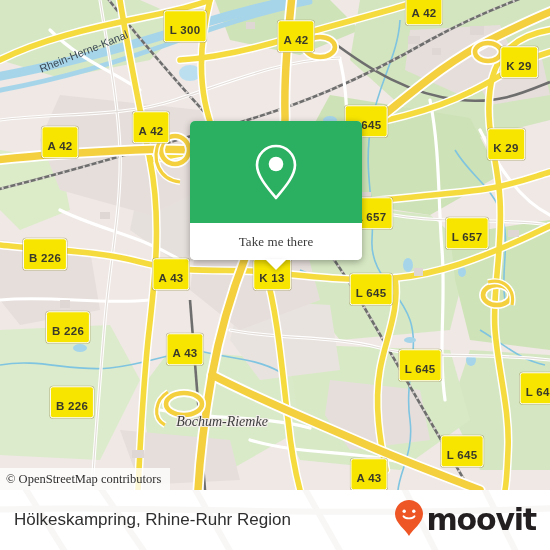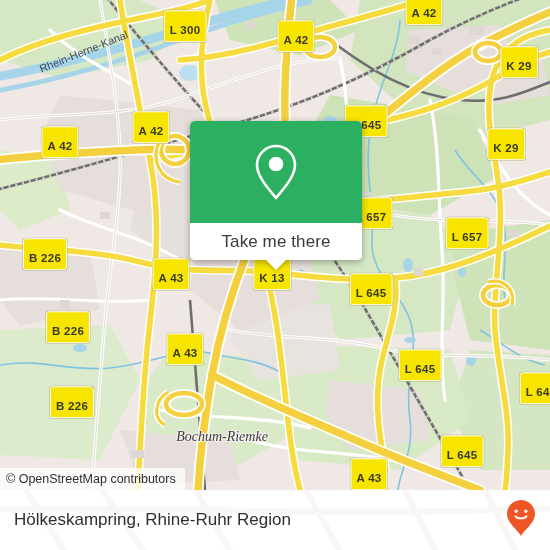--- a/index.html
+++ b/index.html
@@ -49,21 +49,20 @@
     transform: translate(-50%, -50%);
     font-family: "Liberation Serif", serif;
     font-style: italic;
     font-size: 14px;
     color: #3d3d3d;
     white-space: nowrap;
     text-shadow:
        1.2px 0 #f3eeeb, -1.2px 0 #f3eeeb, 0 1.2px #f3eeeb, 0 -1.2px #f3eeeb,
        1px 1px #f3eeeb, -1px -1px #f3eeeb, 1px -1px #f3eeeb, -1px 1px #f3eeeb;
     z-index: 28;
-    margin-top: 15px;
   }
   .water-label {
     position: absolute;
     font-family: "Liberation Sans", sans-serif;
     font-size: 11px;
     color: #3c4a55;
     white-space: nowrap;
     transform-origin: 0 50%;
     z-index: 27;
   }
@@ -93,22 +92,22 @@
     position: absolute;
     left: 0; top: 102px;
     width: 172px; height: 37px;
     background: #ffffff;
     border-radius: 0 0 5px 5px;
     display: flex;
     align-items: center;
     justify-content: center;
   }
   #popup-bottom .lbl {
-    font-family: Liberation Sans, sans-serif;
-    font-size: 17px;
+    font-family: Liberation Serif, serif;
+    font-size: 13px;
     color: #3a3a3a;
     letter-spacing: 0.1px;
   }
   #popup-tail {
     position: absolute;
     left: 50%; top: 138px;
     transform: translateX(-50%);
     width: 0; height: 0;
     border-left: 11px solid transparent;
     border-right: 11px solid transparent;
@@ -118,21 +117,21 @@
 
   
   #attrib {
     position: absolute;
     left: 0; top: 468px;
     height: 22px;
     padding: 0 9px 0 6px;
     display: flex;
     align-items: center;
     background: rgba(255,255,255,0.78);
-    font-family: Liberation Sans, sans-serif;
+    font-family: Liberation Serif, serif;
     font-size: 12.5px;
     color: #2e2e2e;
     z-index: 70;
     white-space: nowrap;
   }
 
   
   #footer {
     position: absolute;
     left: 0; top: 490px;
@@ -430,16 +429,17 @@
 
     <div id="footer-logo">
       <span>
         <svg width="30" height="38" viewBox="0 0 30 38" aria-hidden="true">
           <path d="M15 1 C7.3 1 1 7.3 1 15 C1 24 12 31 15 37 C18 31 29 24 29 15 C29 7.3 22.7 1 15 1 Z" fill="#ee5626"></path>
           <circle cx="10.2" cy="12.2" r="1.7" fill="#ffffff"></circle>
           <circle cx="19.8" cy="12.2" r="1.7" fill="#ffffff"></circle>
           <path d="M9.5 17.2 C11.4 20.1 18.6 20.1 20.5 17.2" fill="none" stroke="#ffffff" stroke-width="1.9" stroke-linecap="round"></path>
         </svg>
       </span>
+      <span class="logo-text">moovit</span>
     </div>
   </div>
 
 </div>
 
 </body></html>

